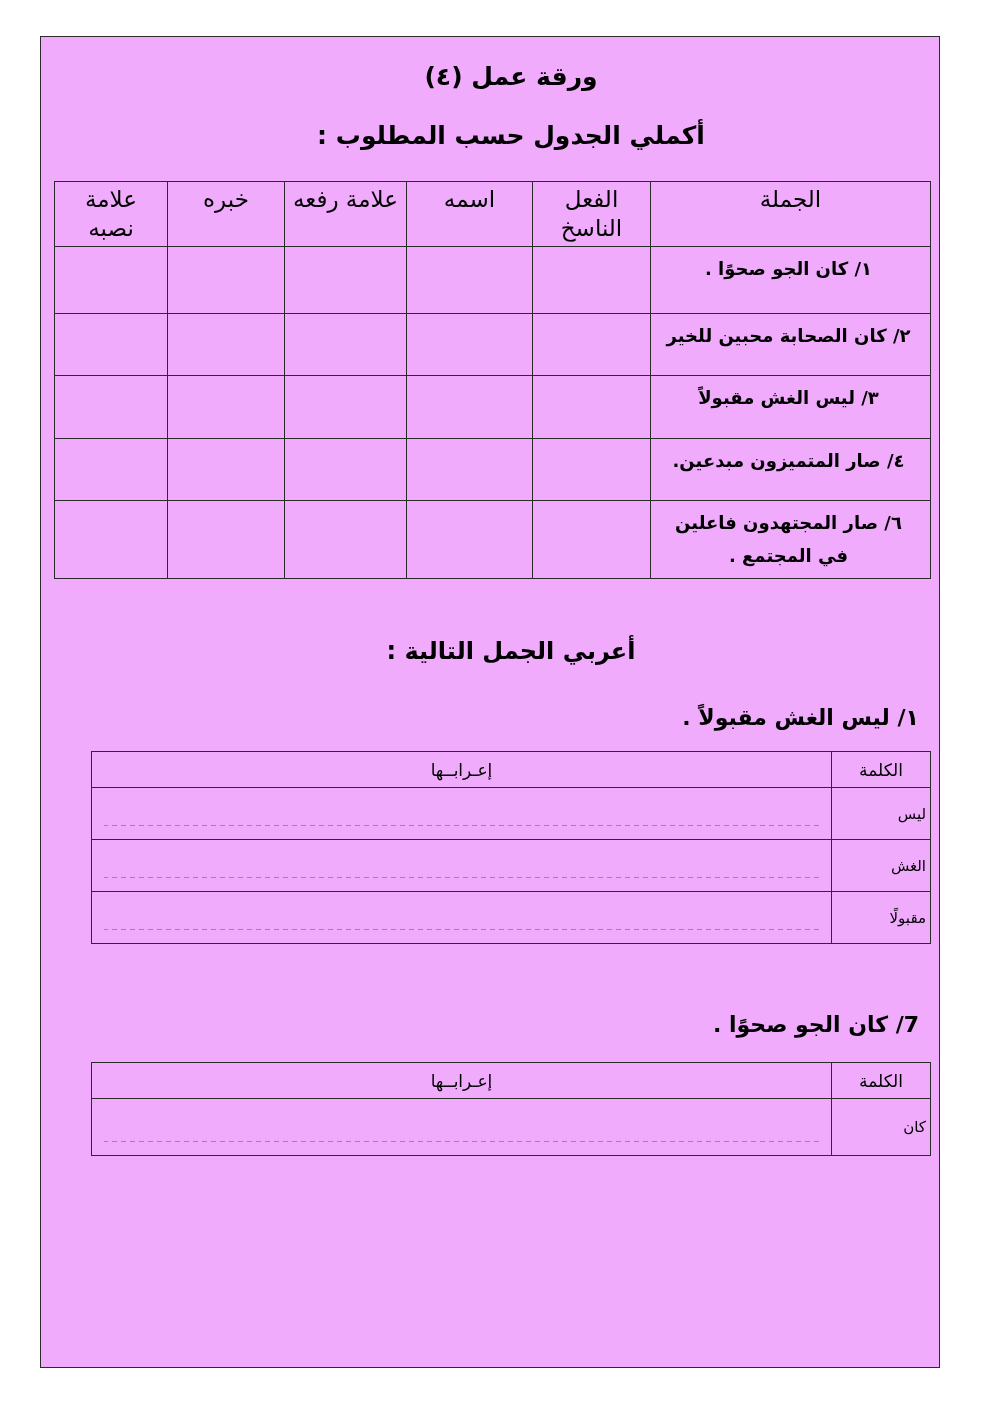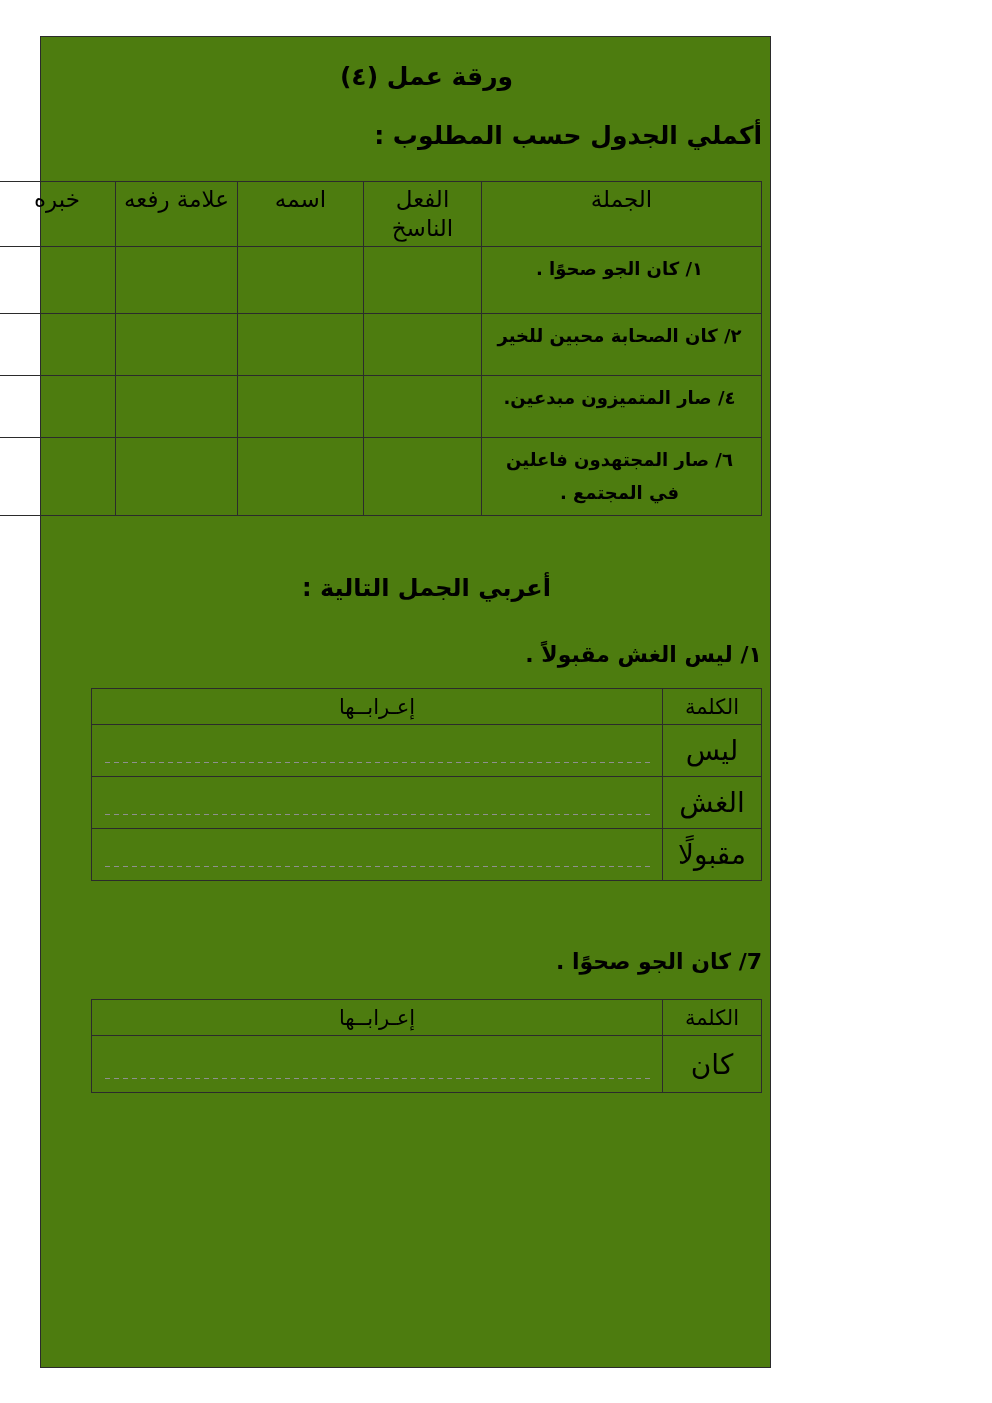--- a/index.html
+++ b/index.html
@@ -6,29 +6,29 @@
   html, body { margin: 0; padding: 0; }
   body {
     width: 992px; height: 1403px;
     background: #ffffff; color: #000;
     position: relative;
     direction: rtl;
     font-family: "DejaVu Sans", sans-serif;
   }
   .frame {
     position: absolute; top: 36px; left: 40px;
-    width: 731px; height: 1332px;
+    width: 900px; height: 1332px;
     border: 1.5px solid #2b2b2b;
-    background: #4d7c0f;
+    background: #f0abfc;
     padding-left: 34px;
   }
   .content { padding: 0 8px 0 16px; }
 
   .title   { margin: 24px 0 0; text-align: center; font-size: 25px; font-weight: bold; line-height: 32px; }
-  .subtitle{ margin: 26px 0 0; text-align: right; font-size: 25px; font-weight: bold; line-height: 34px; }
+  .subtitle{ margin: 26px 0 0; text-align: center; font-size: 25px; font-weight: bold; line-height: 34px; }
 
   
   .main-table {
     width: calc(100% - 14px);
     margin: 28px 0 0 auto;
     border-collapse: collapse;
     table-layout: fixed;
   }
   .main-table th, .main-table td { border: 1.5px solid #2b2b2b; }
   .c-sentence { width: 280px; } .c-verb { width: 118px; } .c-noun { width: 126px; }
@@ -39,33 +39,33 @@
   }
   .sentence-cell {
     font-weight: bold; font-size: 18px; line-height: 33px;
     text-align: center; vertical-align: top;
     padding: 5px 10px 0 6px;
   }
   .h67 { height: 67px; } .h62 { height: 62px; } .h63 { height: 63px; }
   .h73 { height: 73px; } .h78 { height: 78px; }
 
   .section-heading { margin: 56px 0 16px; text-align: center; font-size: 24px; font-weight: bold; line-height: 32px; }
-  .exercise-sentence { margin: 36px 0 0; text-align: right; font-size: 22px; font-weight: bold; line-height: 30px; }
+  .exercise-sentence { margin: 36px 12px 0; text-align: right; font-size: 22px; font-weight: bold; line-height: 30px; }
   .es2 { margin-top: 66px; }
 
   
   .parse-table { width: 100%; margin-top: 18px; border-collapse: collapse; table-layout: fixed; }
   .pt2 { margin-top: 22px; }
   .parse-table th, .parse-table td { border: 1.5px solid #2b2b2b; }
   .c-word { width: 99px; }
   .parse-table th {
-    font-weight: normal; font-size: 21px; height: 36px;
+    font-weight: normal; font-size: 17px; height: 36px;
     text-align: center; vertical-align: middle; padding: 0;
   }
-  .word-cell { text-align: center; font-size: 28px; vertical-align: middle; padding: 0 4px; }
+  .word-cell { font-size: 15px; vertical-align: middle; padding: 0 4px; }
   .pt1 tbody tr { height: 52px; }
   .pt2 tbody tr { height: 57px; }
   .answer-cell { vertical-align: bottom; padding: 0 12px 13px 12px; }
   .dash-line {
     height: 1px;
     background-image: repeating-linear-gradient(to left, #8f8f8f 0 5px, transparent 5px 9px);
   }
 </style>
 </head>
 <body>
@@ -105,20 +105,28 @@
           <td class="blank-cell"></td>
         </tr>
         <tr class="h62">
           <td class="sentence-cell">٢/ كان الصحابة محبين للخير</td>
           <td class="blank-cell"></td>
           <td class="blank-cell"></td>
           <td class="blank-cell"></td>
           <td class="blank-cell"></td>
           <td class="blank-cell"></td>
         </tr>
+        <tr class="h63">
+          <td class="sentence-cell">٣/ ليس الغش مقبولاً</td>
+          <td class="blank-cell"></td>
+          <td class="blank-cell"></td>
+          <td class="blank-cell"></td>
+          <td class="blank-cell"></td>
+          <td class="blank-cell"></td>
+        </tr>
         <tr class="h62">
           <td class="sentence-cell">٤/ صار المتميزون مبدعين.</td>
           <td class="blank-cell"></td>
           <td class="blank-cell"></td>
           <td class="blank-cell"></td>
           <td class="blank-cell"></td>
           <td class="blank-cell"></td>
         </tr>
         <tr class="h78">
           <td class="sentence-cell">٦/ صار المجتهدون فاعلين في المجتمع .</td>

